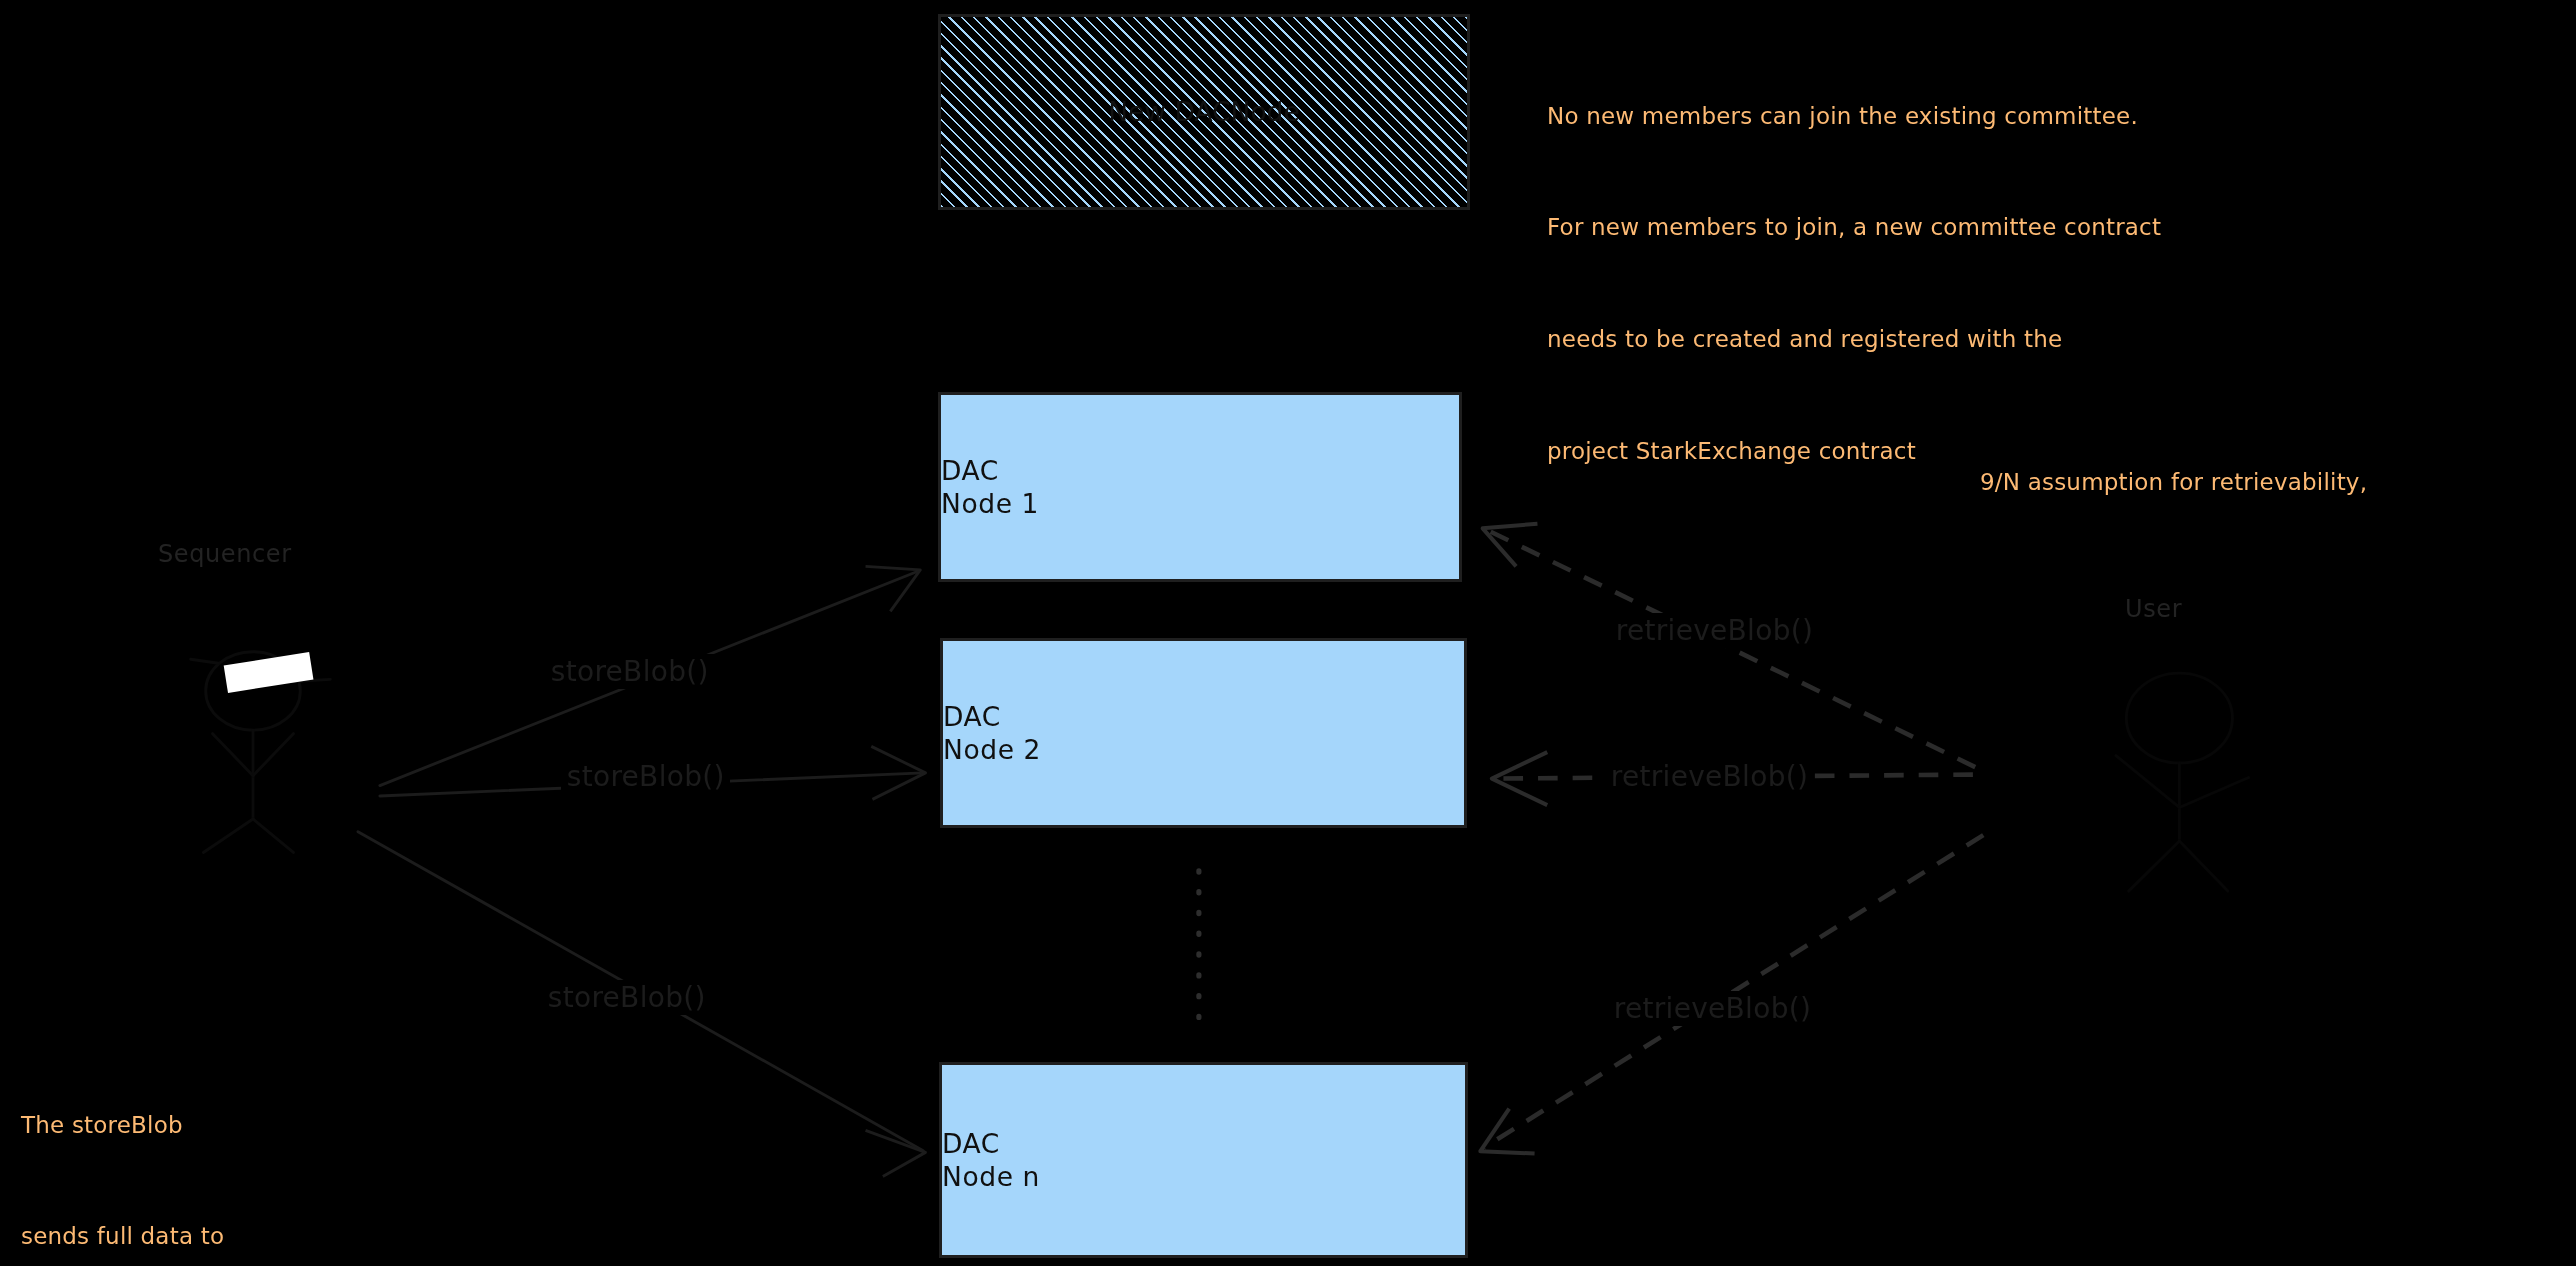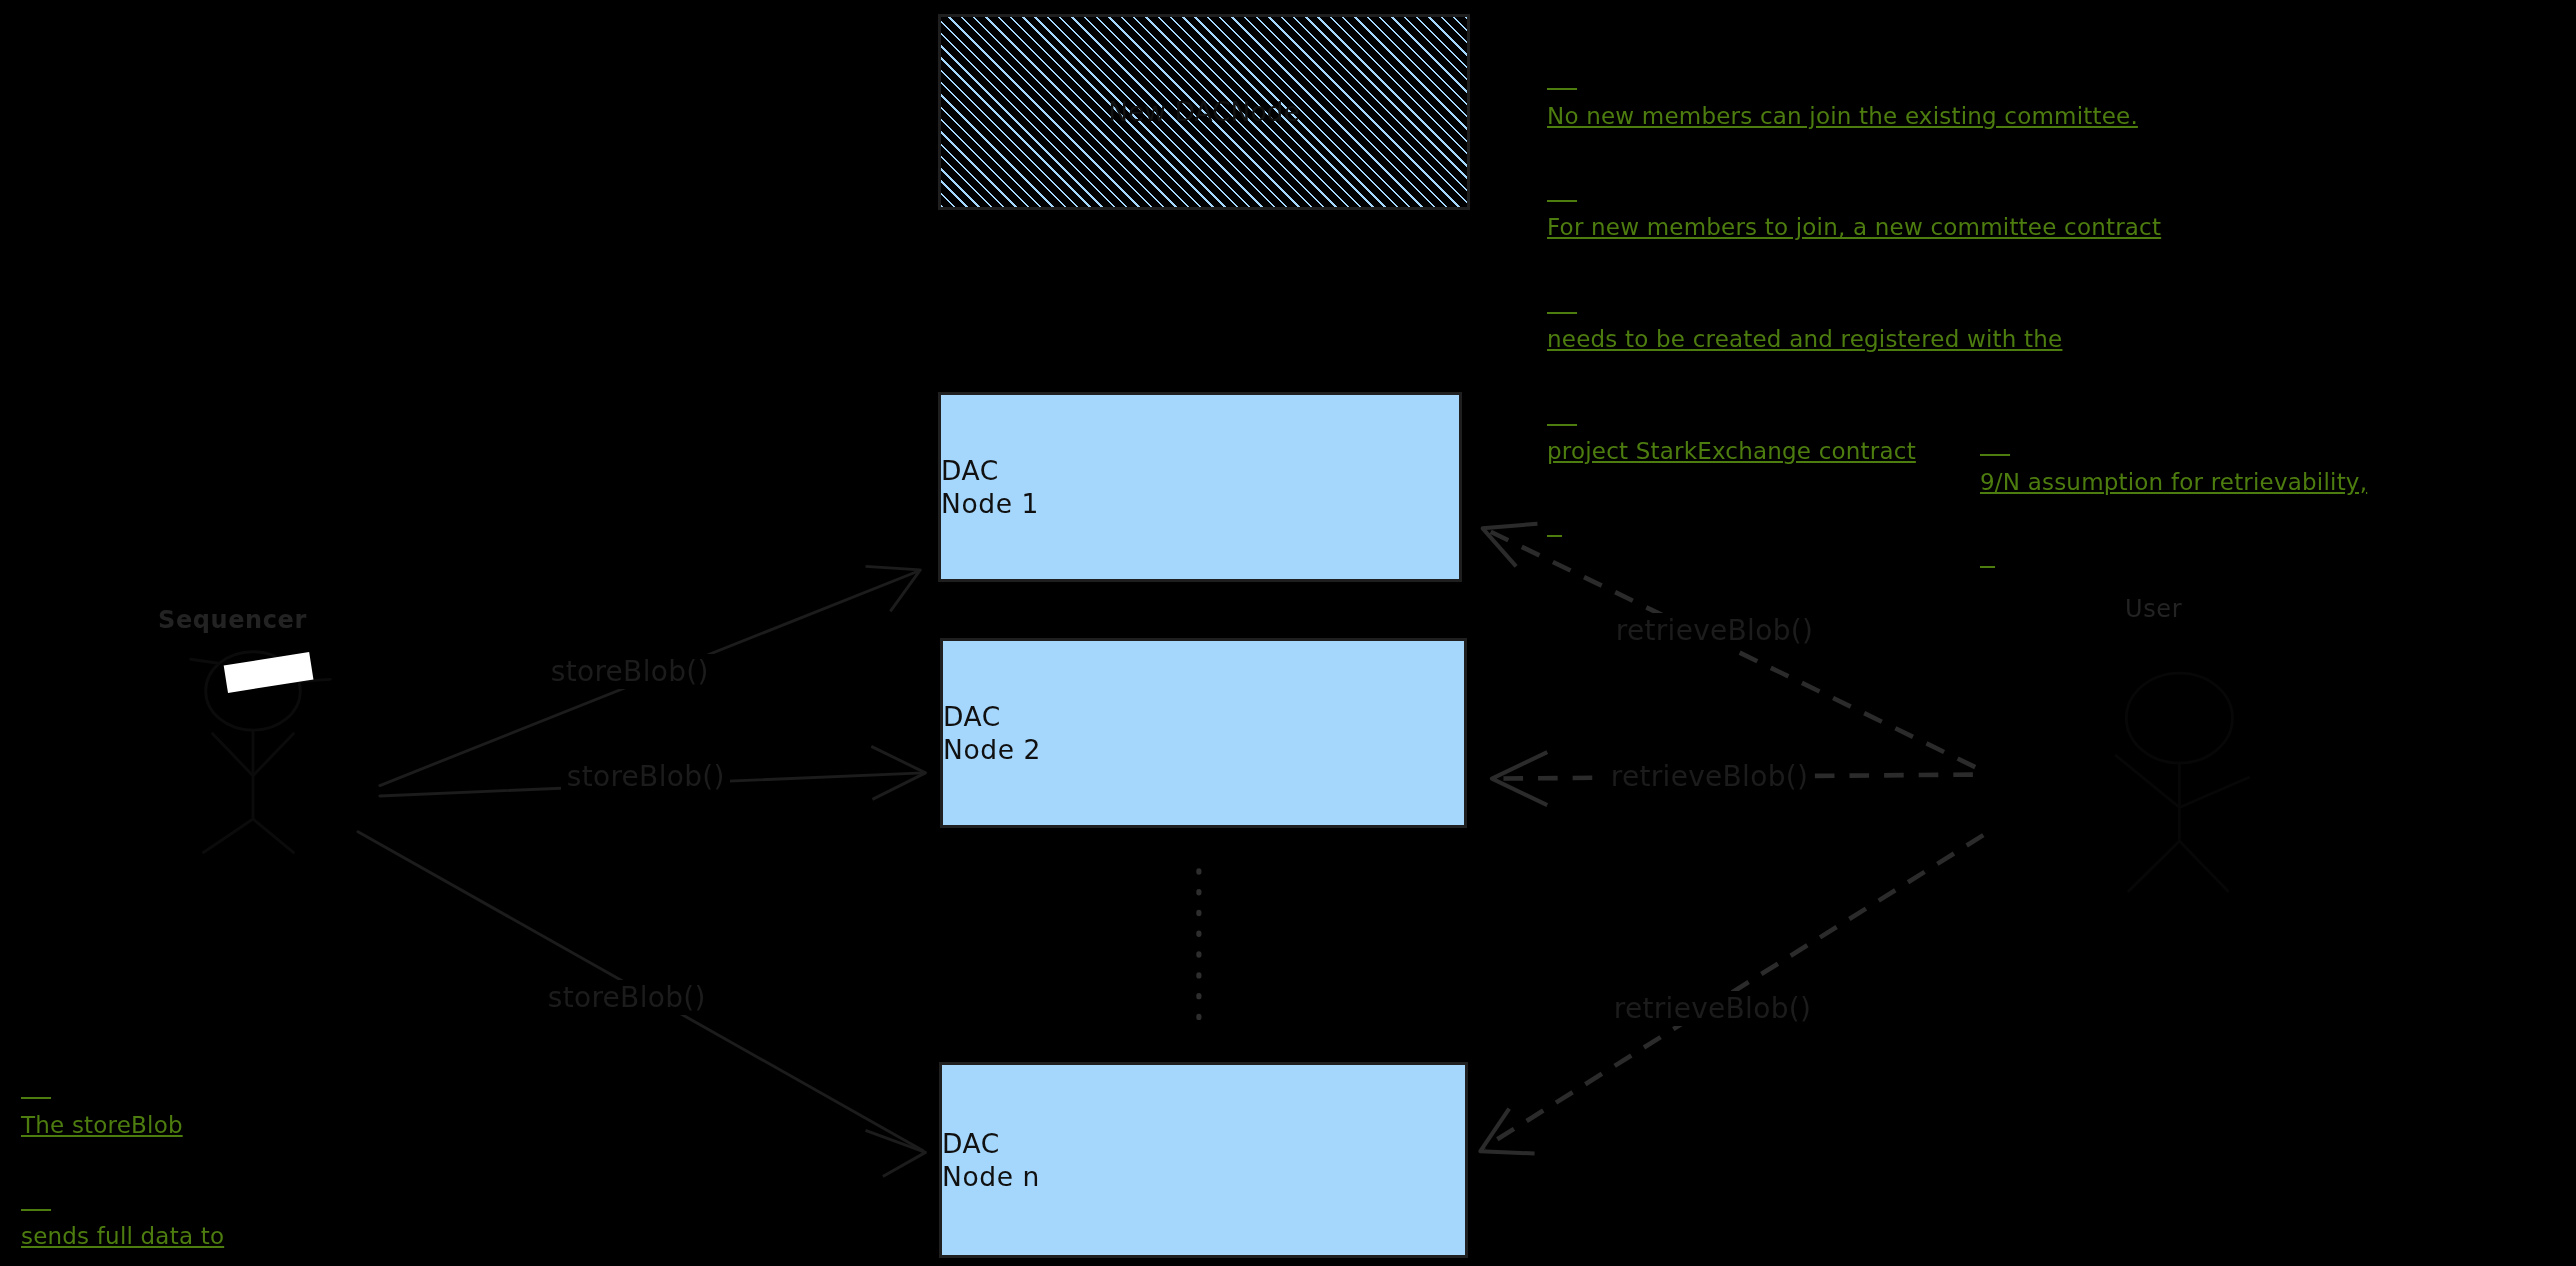--- a/index.html
+++ b/index.html
@@ -50,26 +50,25 @@
     justify-content: center;
     color: #111111;
     font-size: 26.5px;
     line-height: 1.3;
   }
   .hatched-box .line { display: block; white-space: nowrap; }
 
   
   .annotation {
     position: absolute;
-    color: #4d7c0f;
+    color: #fdba74;
     font-size: 23px;
     line-height: 1.62;
     white-space: pre;
     letter-spacing: 0.2px;
-    text-decoration: underline;
   }
   .actor-label {
     position: absolute;
     color: #232323;
     font-size: 24px;
     white-space: nowrap;
     letter-spacing: 0.6px;
   }
   .edge-label {
     position: absolute;
@@ -178,21 +177,21 @@
       <line class="stroke-dashed" x1="3420" y1="1343" x2="2590" y2="1350"></line>
       <polyline class="arrowhead-dashed" points="2682,1304 2586,1350 2682,1396"></polyline>
     </g>
 
     <g>
       <line class="stroke-dashed" x1="3438" y1="1448" x2="2572" y2="1990"></line>
       <polyline class="arrowhead-dashed" points="2660,2000 2566,1996 2616,1922"></polyline>
     </g>
   </svg>
 
-  <div class="actor-label" style="left:158px; top:606px;font-weight:bold;">Sequencer</div>
+  <div class="actor-label" style="left:158px; top:540px;">Sequencer</div>
 
   <div class="actor-label" style="left:2125px; top:595px;">User</div>
 
   <div class="edge-label" style="left:545px; top:654px;">storeBlob()</div>
 
   <div class="edge-label" style="left:561px; top:759px;">storeBlob()</div>
 
   <div class="edge-label" style="left:542px; top:980px;">storeBlob()</div>
 
   <div class="edge-label" style="left:1610px; top:613px;">retrieveBlob()</div>

